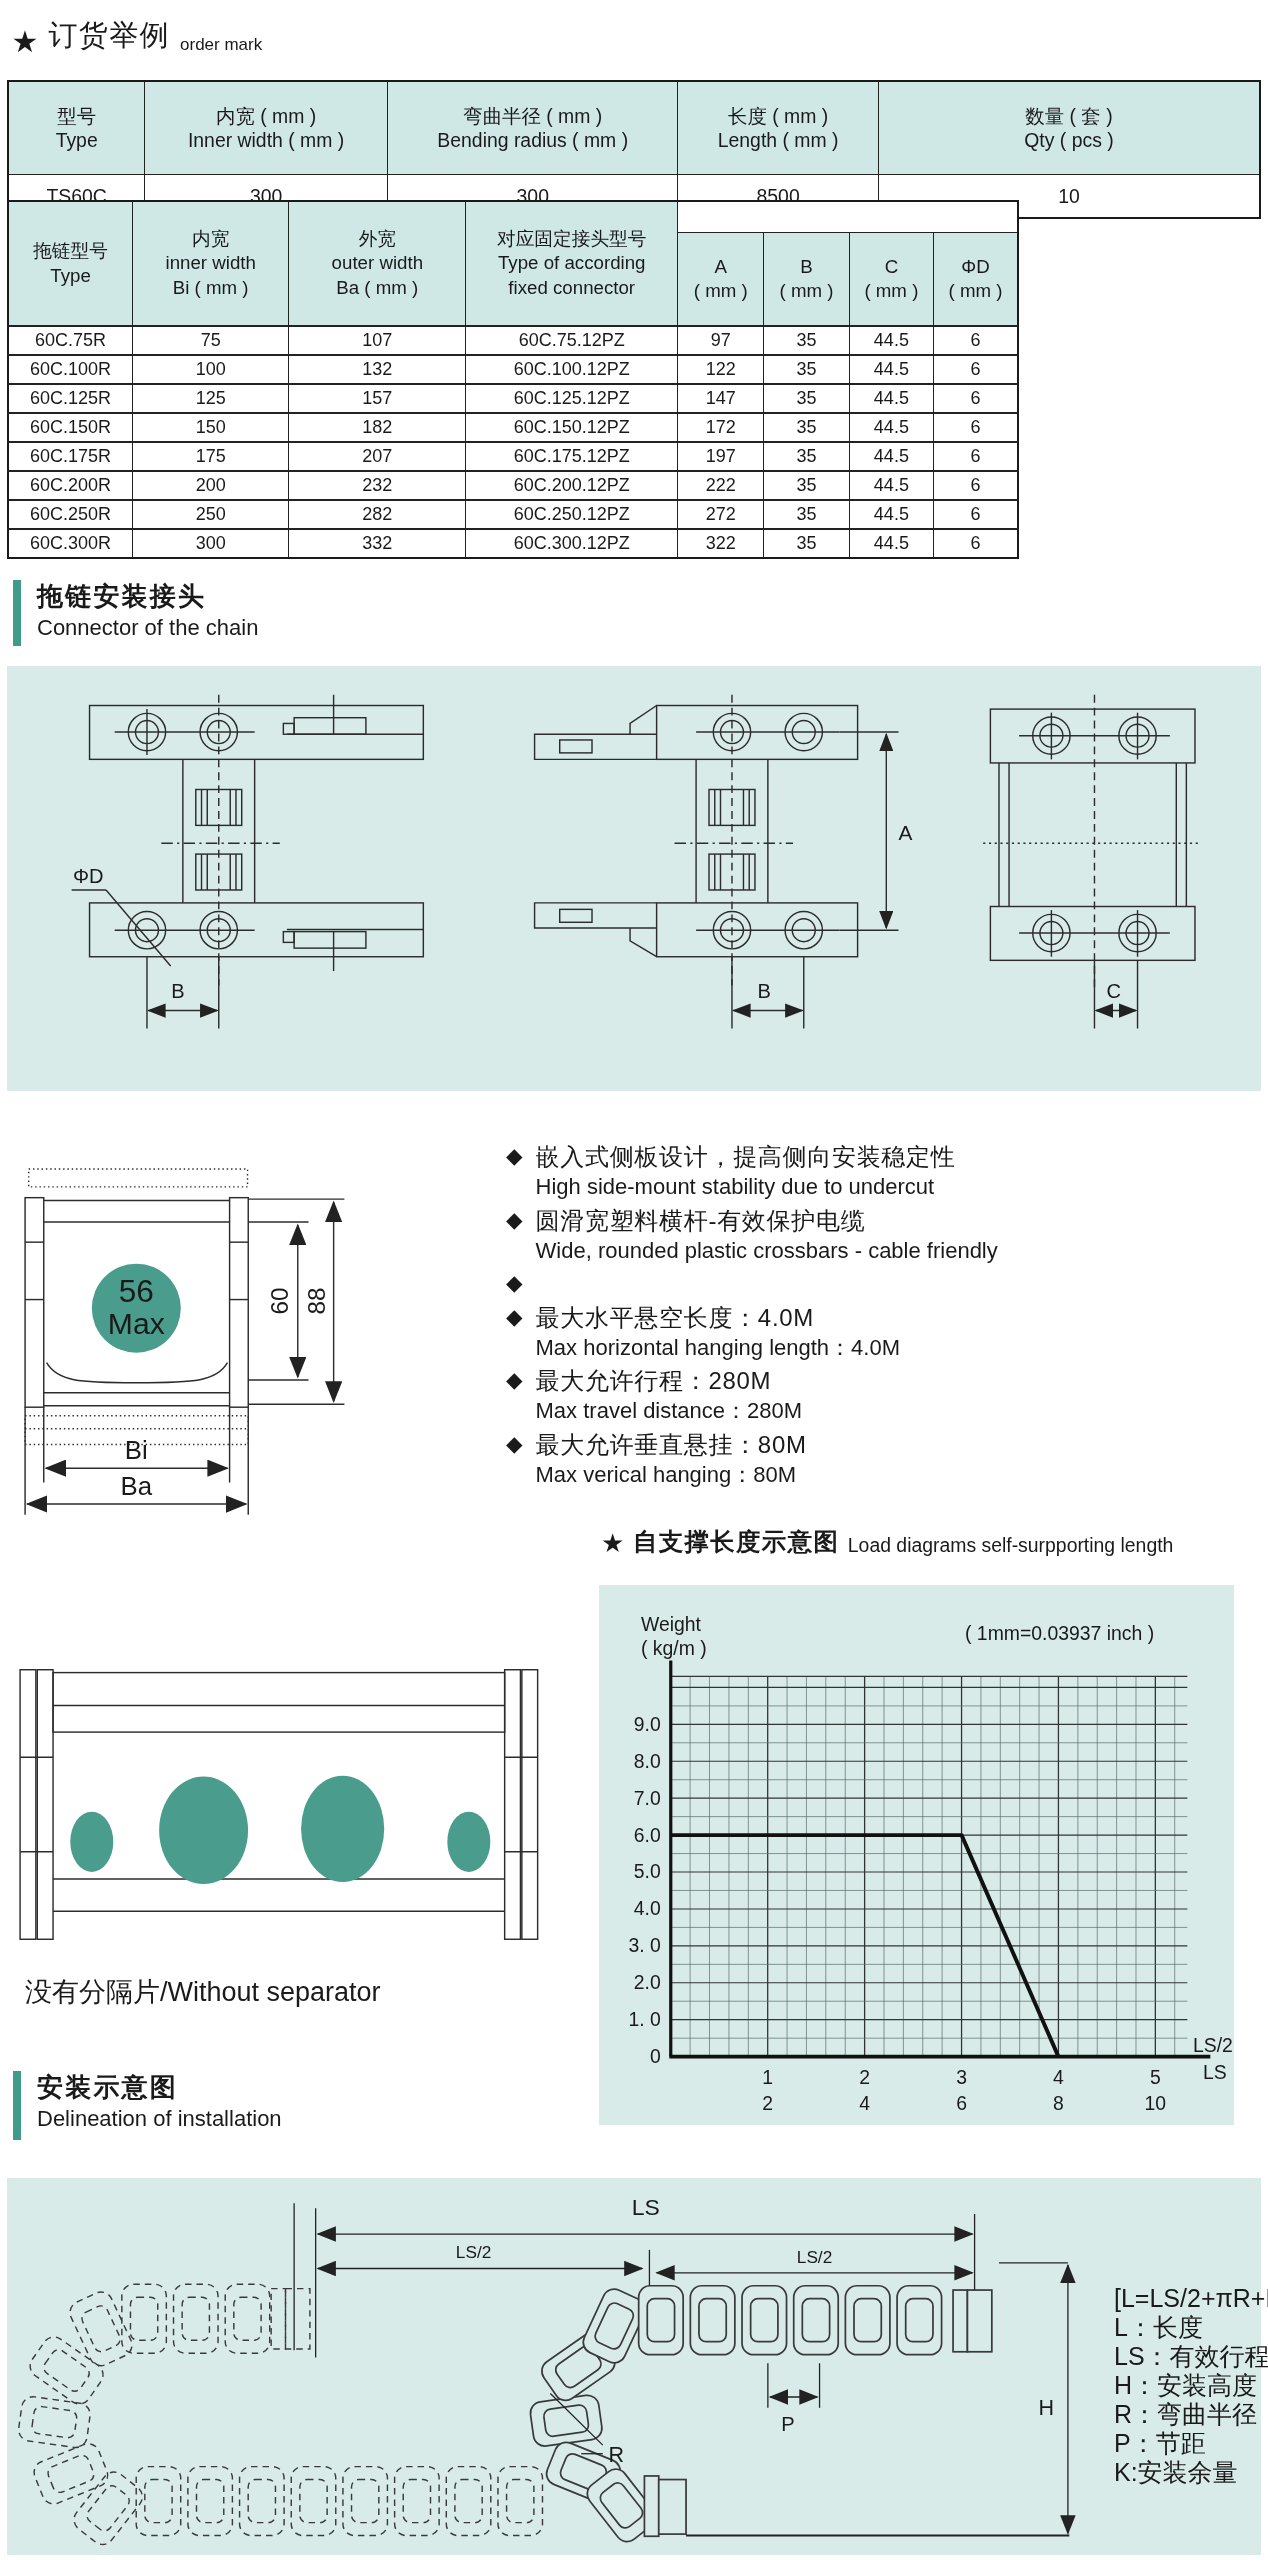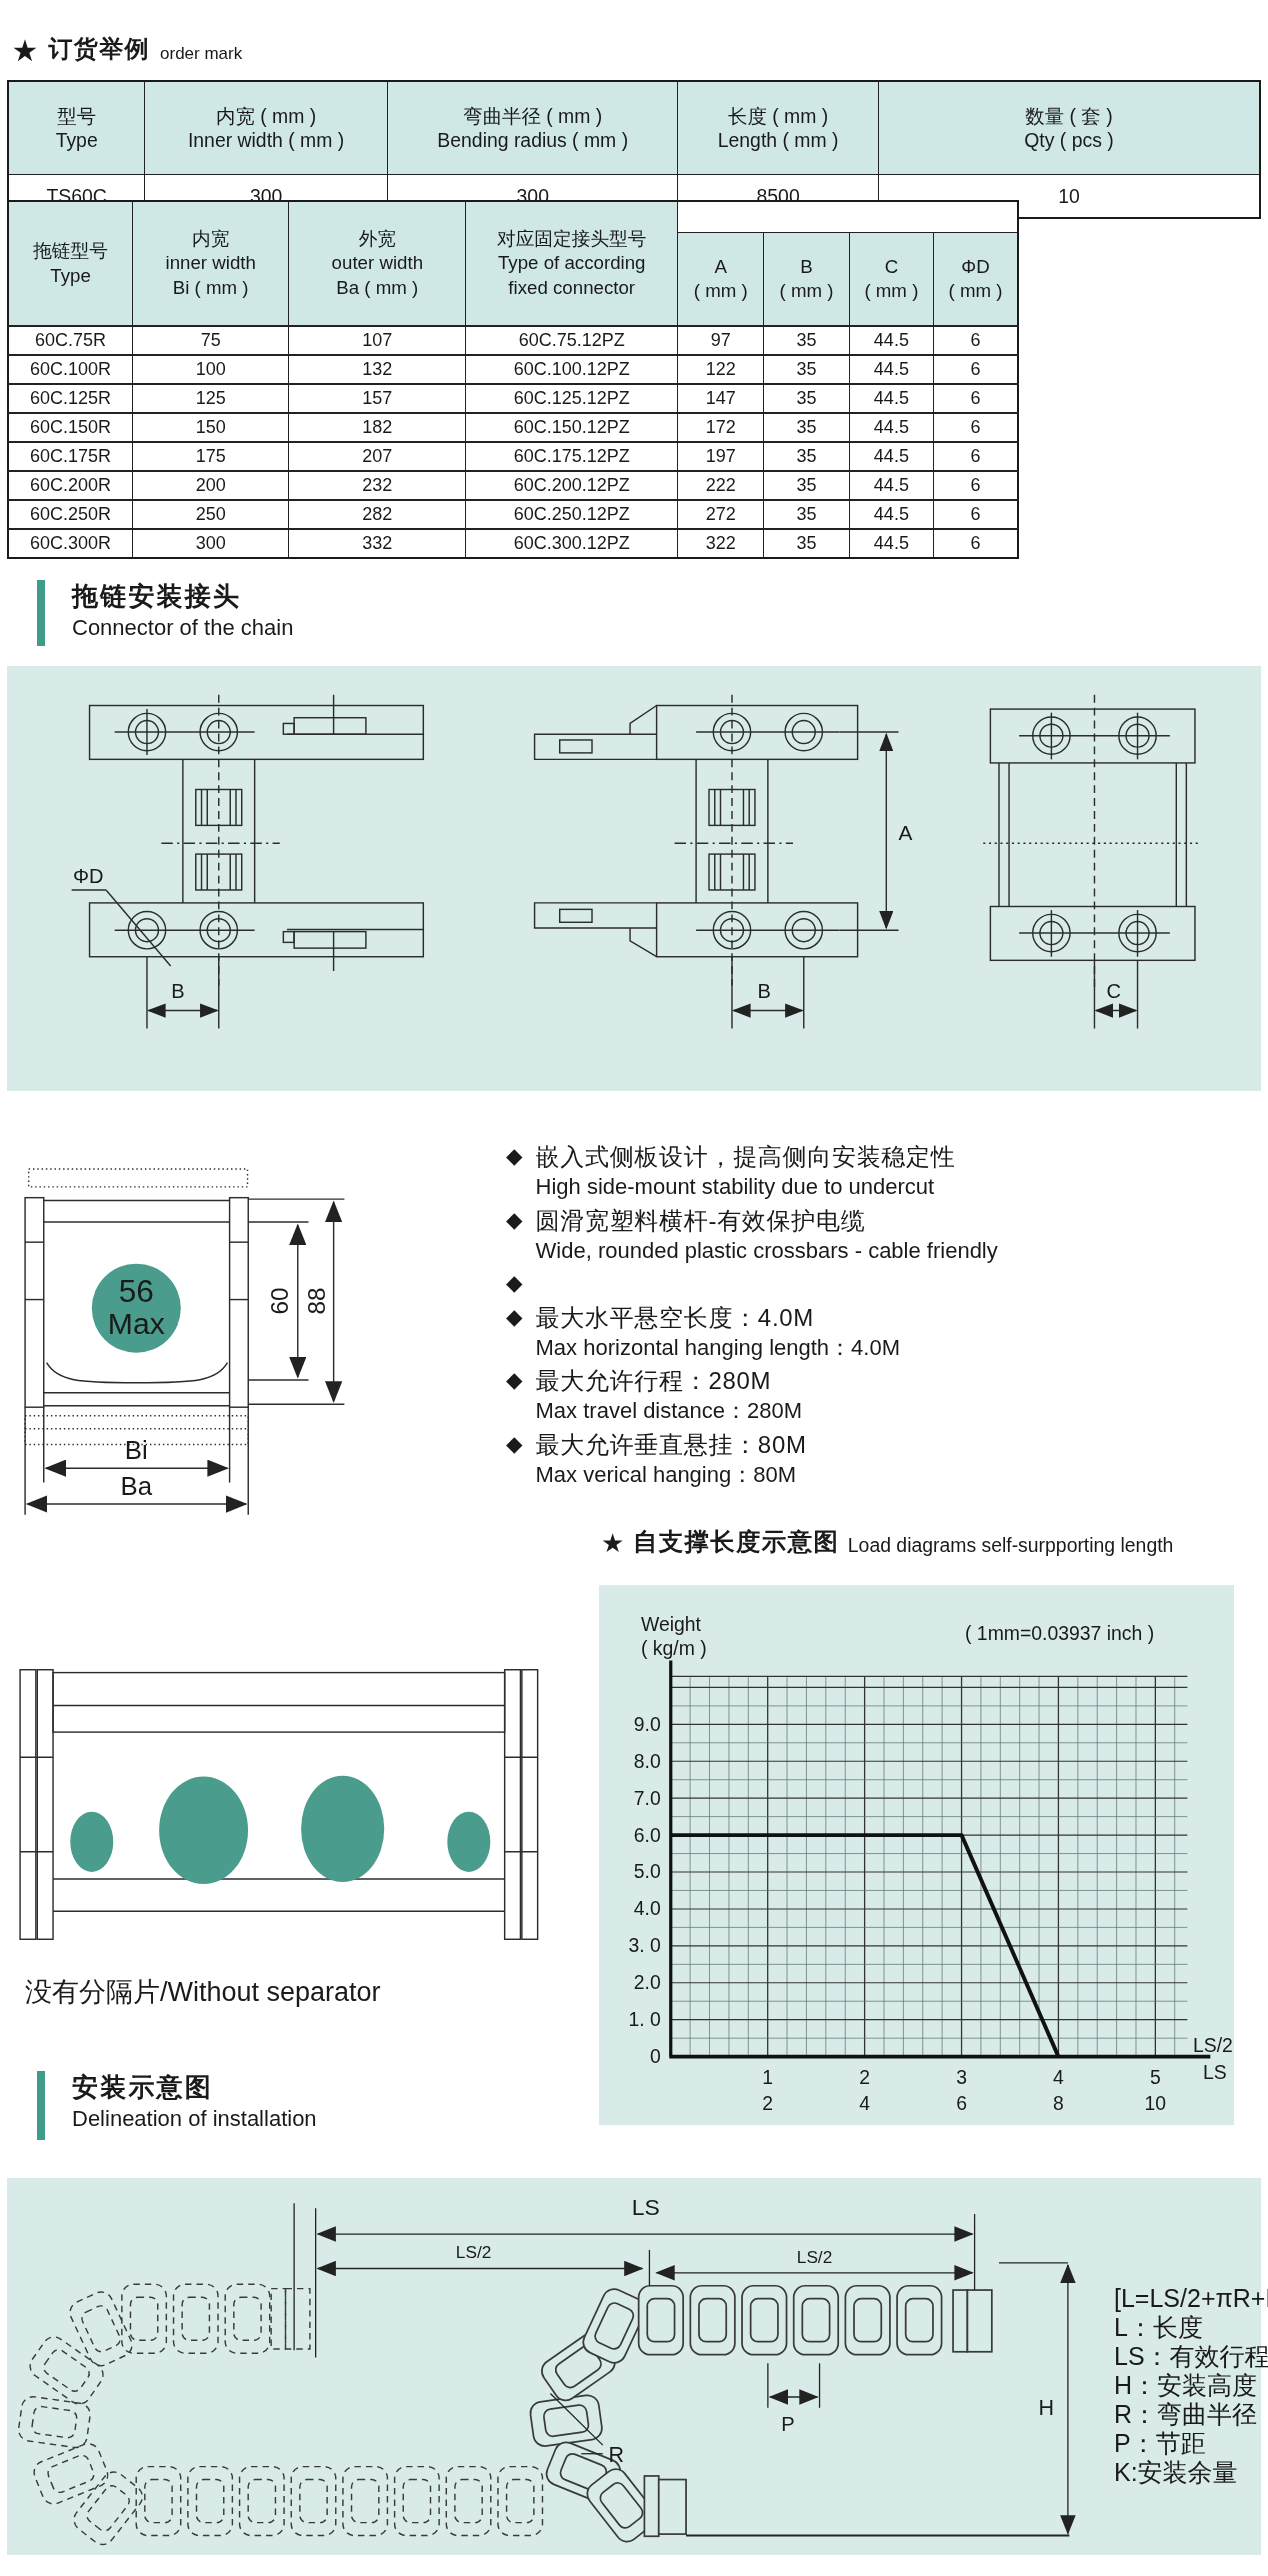--- a/index.html
+++ b/index.html
@@ -3,24 +3,24 @@
 <meta charset="utf-8">
 <style>
   html,body{margin:0;padding:0;background:#fff;}
   #canvas{position:relative;width:1268px;height:2576px;background:#fff;
           font-family:"Liberation Sans","DejaVu Sans",sans-serif;color:#1a1a1a;overflow:hidden;}
   .abs{position:absolute;}
 
   
   .hrow{display:flex;align-items:flex-end;gap:10px;}
   .star{font-size:30px;line-height:29px;}
-  .hzh{font-size:24px;font-weight:700;letter-spacing:1.4px;margin-top:17px;}
+  .hzh{font-size:29px;font-weight:400;letter-spacing:1.4px;}
   .hen{font-size:17px;padding-bottom:0.7px;}
 
-  .sec{display:flex;gap:27px;margin-left:24px;}
+  .sec{display:flex;gap:16px;}
   .secbar{width:8px;background:#3f9b8a;}
   .seczh{font-size:26px;font-weight:600;letter-spacing:2.2px;line-height:33px;}
   .secen{font-size:22px;line-height:29px;}
 
   
   table.t{border-collapse:collapse;table-layout:fixed;background:#fff;}
   table.t th,table.t td{border:1.4px solid #222;text-align:center;vertical-align:middle;padding:0 2.9px;}
   table.t{border:2.2px solid #1a1a1a;}
   th.hd{background:#cfe8e6;font-weight:400;}
   th.strip{background:#ffffff;}

